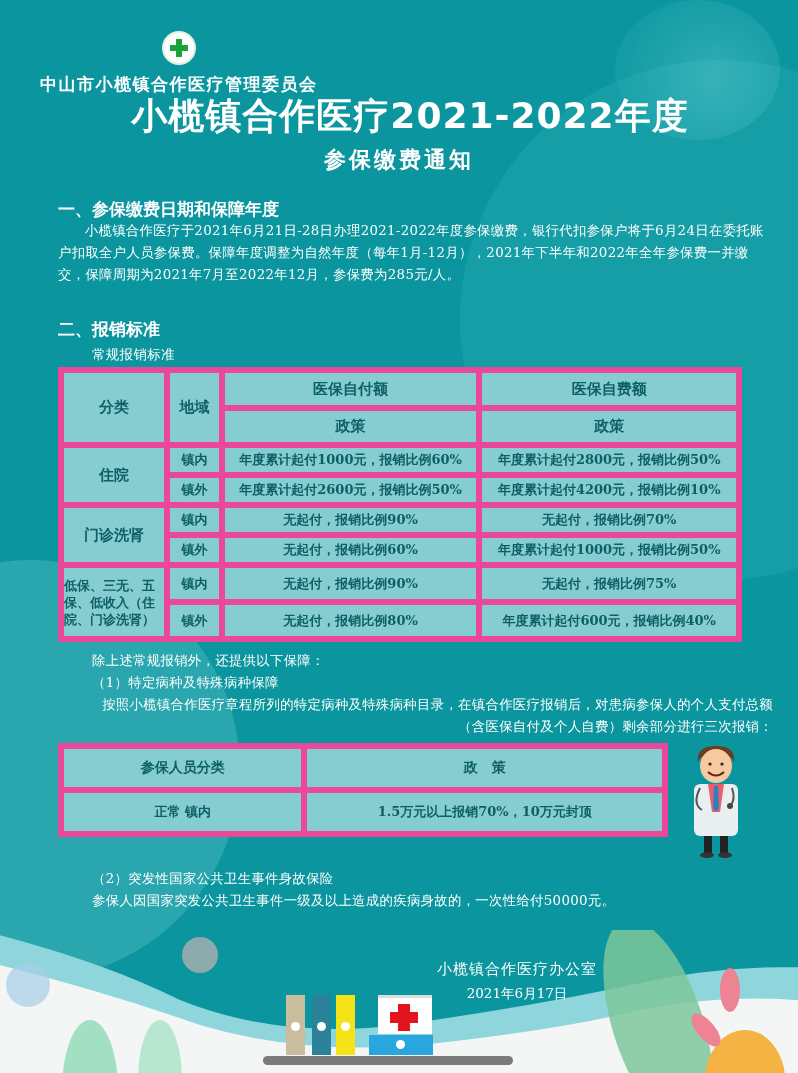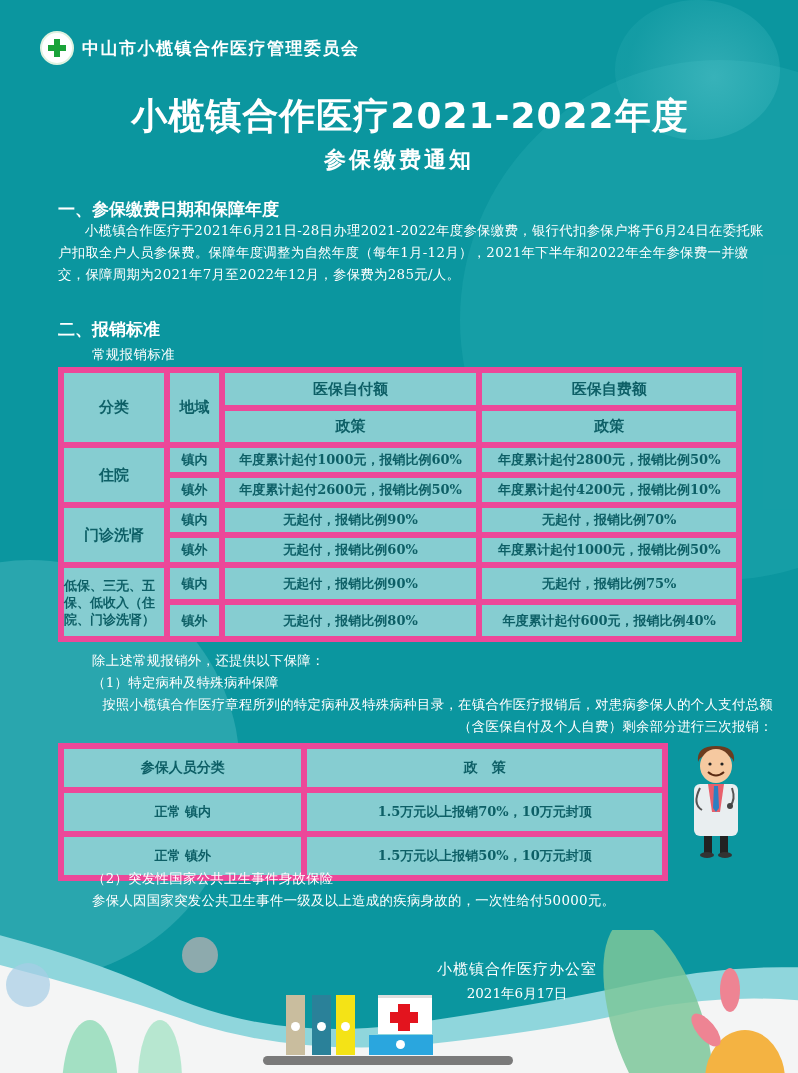--- a/index.html
+++ b/index.html
@@ -12,21 +12,21 @@
   }
   .bg-layer { position:absolute; inset:0; overflow:hidden; pointer-events:none; }
   .blob1 { position:absolute; left:615px; top:0; width:165px; height:140px; border-radius:50%;
     background:radial-gradient(circle at 60% 55%, rgba(120,215,220,0.35), rgba(70,190,195,0.15) 70%); }
   .blob2 { position:absolute; left:460px; top:60px; width:520px; height:520px; border-radius:50%;
     background:rgba(60,185,190,0.22); }
   .blob3 { position:absolute; left:-180px; top:560px; width:420px; height:420px; border-radius:50%;
     background:rgba(130,215,220,0.25); }
 
   
-  .org { position:absolute; left:40px; top:31px; display:flex; align-items:center; gap:8px; }
+  .org { position:absolute; left:40px; top:31px; display:flex; align-items:center; gap:8px;flex-direction:column; }
   .logo { width:34px; height:34px; border-radius:50%; background:#ffffff;
     display:flex; align-items:center; justify-content:center; border:2px solid #dff2e0; }
   .logo .cross { position:relative; width:18px; height:18px; }
   .logo .cross:before, .logo .cross:after { content:""; position:absolute; background:#1aa33a; }
   .logo .cross:before { left:6px; top:0; width:6px; height:18px; }
   .logo .cross:after { left:0; top:6px; width:18px; height:6px; }
   .org-name { font-family:"DejaVu Sans","Liberation Sans",sans-serif; font-size:17px; font-weight:bold; letter-spacing:1.5px; }
 
   .title { position:absolute; left:11px; width:798px; top:92px; text-align:center;
     font-family:"DejaVu Sans","Liberation Sans",sans-serif; font-weight:bold; font-size:36px; letter-spacing:1px; }
@@ -148,24 +148,20 @@
       <col style="width:364px">
     </colgroup>
   <tbody>
       <tr>
     <td style="font-size:14px">参保人员分类</td>
     <td style="font-size:14px">政　策</td>
   </tr>
   <tr>
     <td>正常 镇内</td>
     <td>1.5万元以上报销70%，10万元封顶</td>
-  </tr>
-  <tr>
-    <td>正常 镇外</td>
-    <td>1.5万元以上报销50%，10万元封顶</td>
   </tr>
 </tbody>
   </table>
 
 <svg class="doctor" viewBox="0 0 60 118">
   <path d="M12 20 Q10 4 30 4 Q50 4 48 20 Q46 12 30 14 Q14 12 12 20Z" fill="#6b3c1f"></path>
   <ellipse cx="30" cy="24" rx="16" ry="17" fill="#f6c9a0"></ellipse>
   <path d="M22 30 Q30 37 38 30" stroke="#5a2a12" stroke-width="2" fill="none"></path>
   <circle cx="24" cy="22" r="1.6" fill="#222"></circle>
     <circle cx="36" cy="22" r="1.6" fill="#222"></circle>

